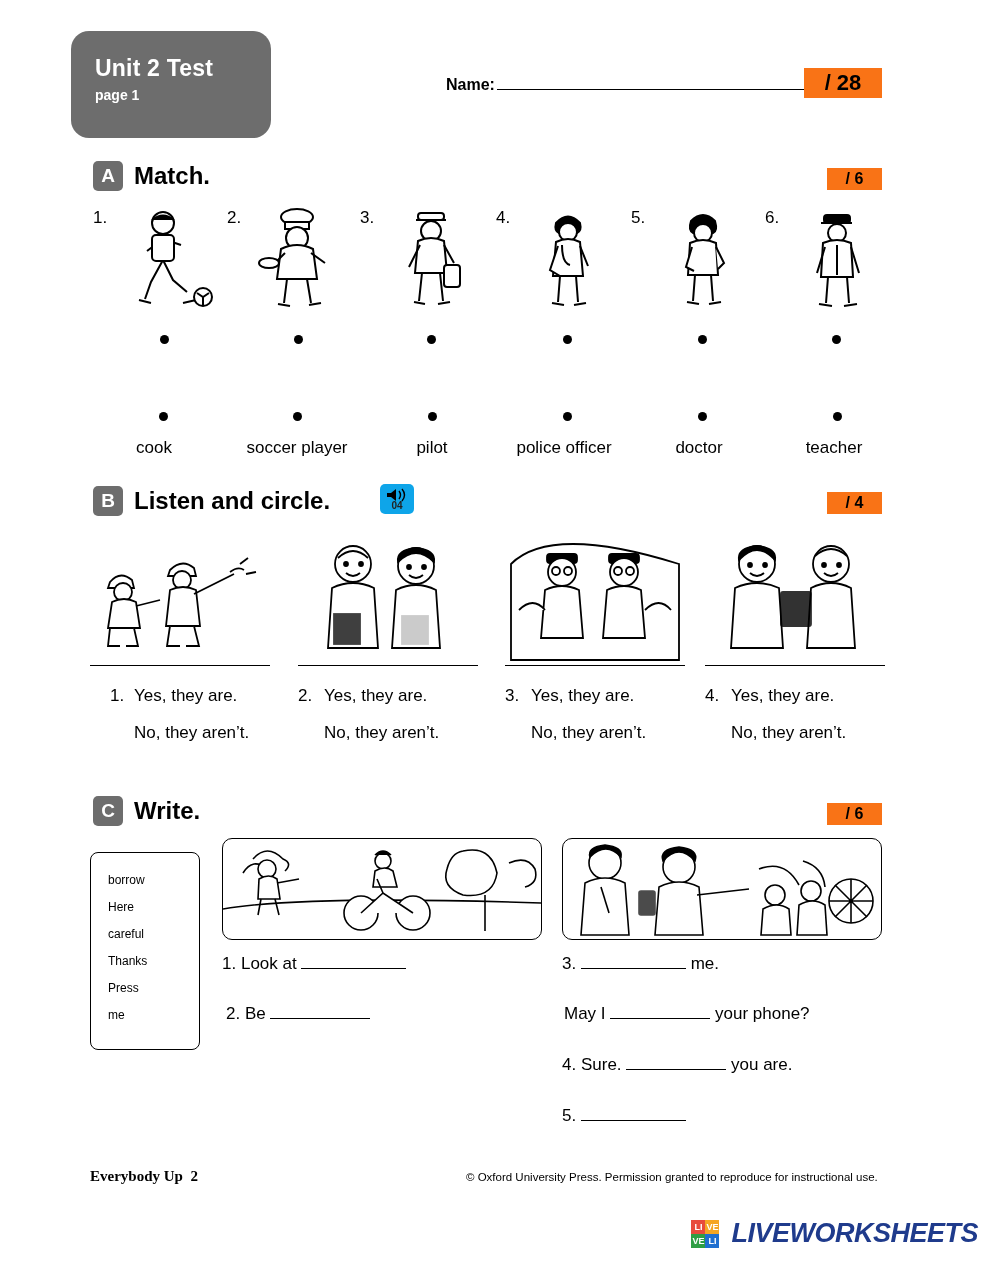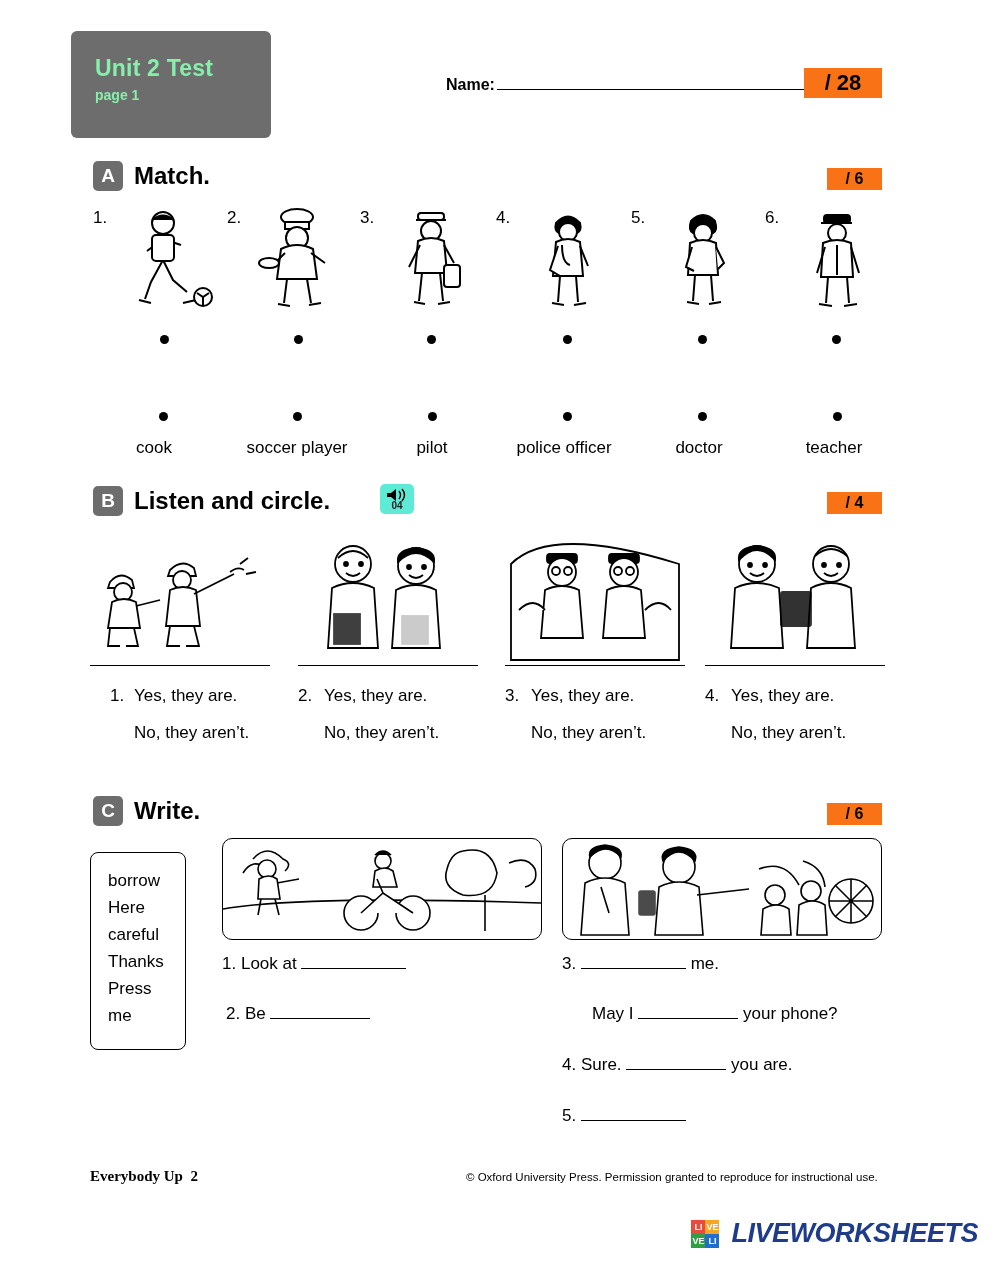--- a/index.html
+++ b/index.html
@@ -17,22 +17,22 @@
   }
 
   
   .header-band {
     position: absolute;
     left: 71px;
     top: 31px;
     width: 200px;
     height: 107px;
     background: #6d6d6d;
-    border-radius: 6px;
-    color: #86efac;
+    border-radius: 18px;
+    color: #ffffff;
     box-sizing: border-box;
     padding: 25px 0 12px 24px;
   }
   .unit-title {
     font-size: 23px;
     font-weight: bold;
     letter-spacing: .2px;
     line-height: 1.1;
   }
   .page-label {
@@ -151,27 +151,27 @@
   .b-opt {
     position: absolute;
     font-size: 17px;
   }
 
   
   .wordbox {
     position: absolute;
     left: 90px;
     top: 852px;
-    width: 96px;
+    width: 110px;
     height: 198px;
     border: 1.4px solid #000;
     border-radius: 8px;
     box-sizing: border-box;
     padding: 14px 0 0 17px;
-    font-size: 17px;
+    font-size: 12px;
     line-height: 27px;
   }
   .c-pic {
     position: absolute;
     top: 838px;
     width: 318px;
     height: 100px;
     border: 1.5px solid #000;
     border-radius: 10px;
     overflow: hidden;
@@ -233,21 +233,21 @@
     color: #1f3b8c;
     letter-spacing: -.5px;
     font-style: italic;
   }
   .audio-badge {
     position: absolute;
     left: 380px;
     top: 484px;
     width: 34px;
     height: 30px;
-    background: #5eead4;
+    background: #0ea5e9;
     border-radius: 5px;
     font-size: 10px;
     font-weight: bold;
     text-align: center;
     line-height: 44px;
     color: #222;
   }
   .audio-badge svg { position: absolute; left: 5px; top: 2px; }
 </style>
 </head>
@@ -572,21 +572,21 @@
   <span>Be</span>
   <span class="blank" style="width:100px;"></span>
 </div>
 
 <div class="c-line" style="left:562px; top:953px;">
   <span>3.</span>
   <span class="blank" style="width:105px;"></span>
   <span>me.</span>
 </div>
 
-<div class="c-line" style="left:592px; top:1003px;text-align:right;">
+<div class="c-line" style="left:564px; top:1003px;text-align:right;">
   <span>May I</span>
   <span class="blank" style="width:100px;"></span>
   <span>your phone?</span>
 </div>
 
 <div class="c-line" style="left:562px; top:1054px;text-align:right;">
   <span>4.</span>
   <span>Sure.</span>
   <span class="blank" style="width:100px;"></span>
   <span>you are.</span>

